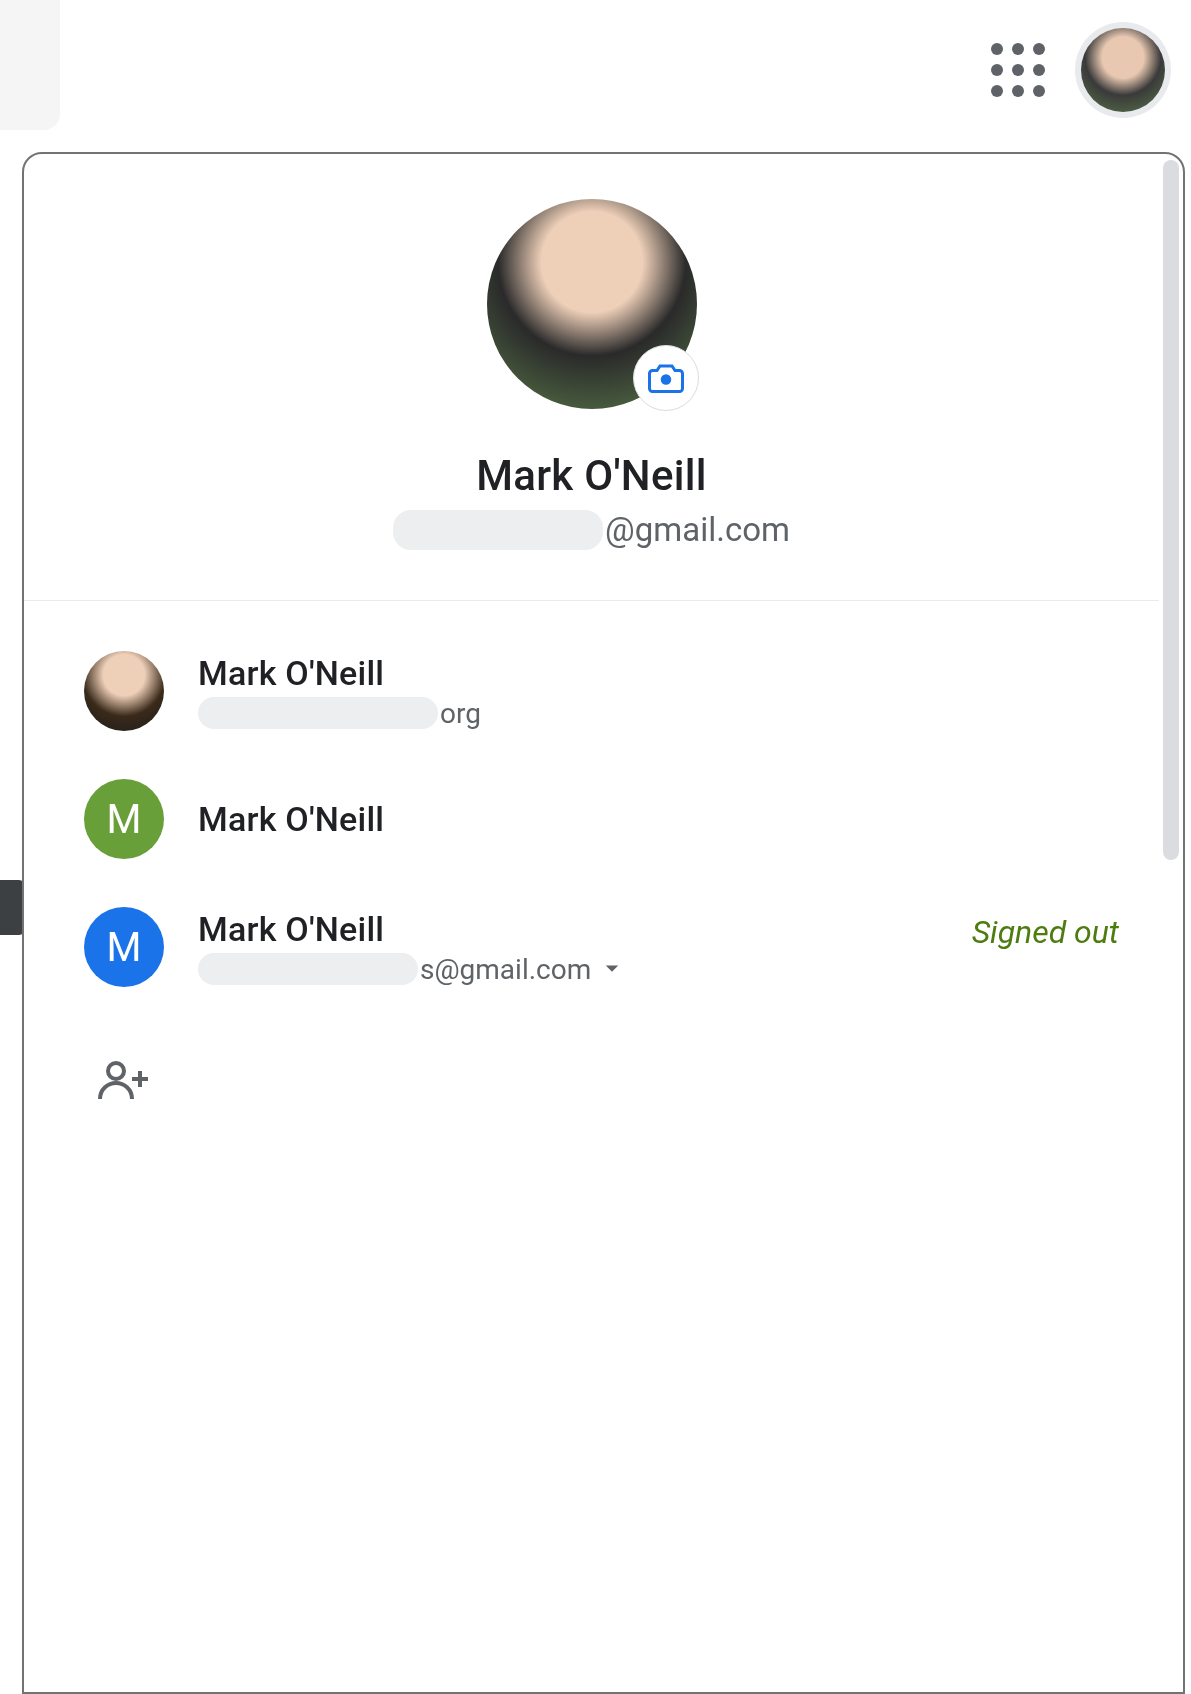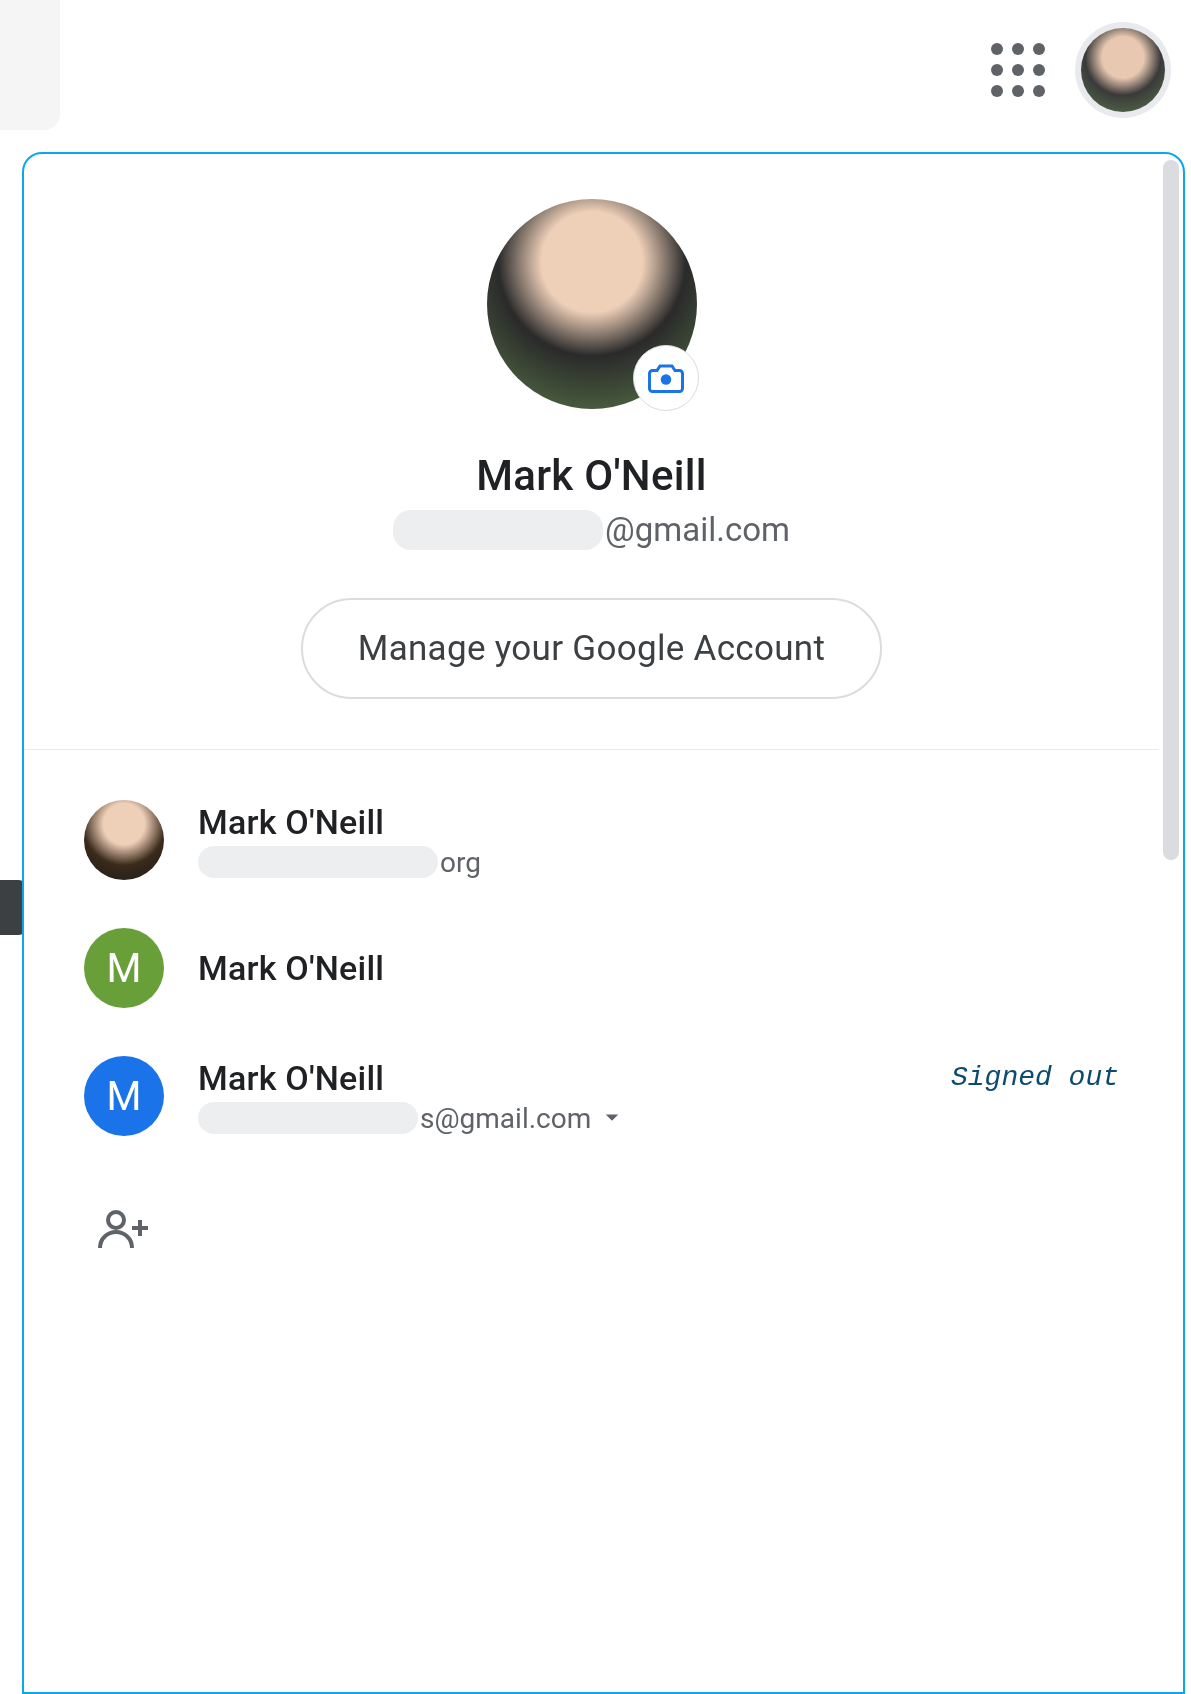--- a/index.html
+++ b/index.html
@@ -64,21 +64,21 @@
       border-radius: 50%;
       background: radial-gradient(circle at 50% 35%, #e8c8b0 30%, #3a3a3a 55%, #5a7a4a 100%);
     }
     .panel {
       position: absolute;
       top: 152px;
       left: 22px;
       right: 6px;
       bottom: 0;
       background: #fff;
-      border: 2px solid #0ea5e9;
+      border: 2px solid #737373;
       border-radius: 20px 20px 0 0;
       overflow: hidden;
     }
     .panel-scroll {
       position:absolute;
       top:0; left:0; right: 24px; bottom:0;
       overflow: hidden;
     }
     .scrollbar {
       position: absolute;
@@ -204,26 +204,25 @@
       color: #5f6368;
     }
     .redact-sm { width: 240px; height: 32px; }
     .redact-md { width: 220px; height: 32px; }
     .chev-down {
       width: 30px;
       height: 30px;
       margin-left: 4px;
     }
     .status {
-      font-size: 28px;
+      font-size: 32px;
       font-style: italic;
-      color: #0c4a6e;
+      color: #4d7c0f;
       align-self: flex-start;
       padding-top: 6px;
-      font-family: Liberation Mono, monospace;
     }
     .add-row {
       display: flex;
       align-items: center;
       padding: 30px 40px 30px 60px;
       cursor: pointer;
       gap: 34px;
     }
     .add-icon-wrap {
       width: 80px;
@@ -284,21 +283,20 @@
             <path fill="none" stroke="#1a73e8" stroke-width="2" d="M3 5 h3 l2 -3 h8 l2 3 h3 a2 2 0 0 1 2 2 v10 a2 2 0 0 1 -2 2 h-18 a2 2 0 0 1 -2 -2 v-10 a2 2 0 0 1 2 -2 z"></path>
             <circle cx="12" cy="11" r="3.5" fill="#1a73e8"></circle>
           </svg>
         </div>
       </div>
       <div class="display-name">Mark O'Neill</div>
       <div class="email-row">
         <span class="redact-pill redact-lg"></span>
         <span class="email-suffix">@gmail.com</span>
       </div>
-      <button class="manage-btn">Manage your Google Account</button>
     </div>
 
     <div class="divider"></div>
 
     <div class="account-list">
 
       <div class="account-row">
         <div class="row-avatar photo"></div>
         <div class="row-content">
           <div class="row-name">Mark O'Neill</div>

